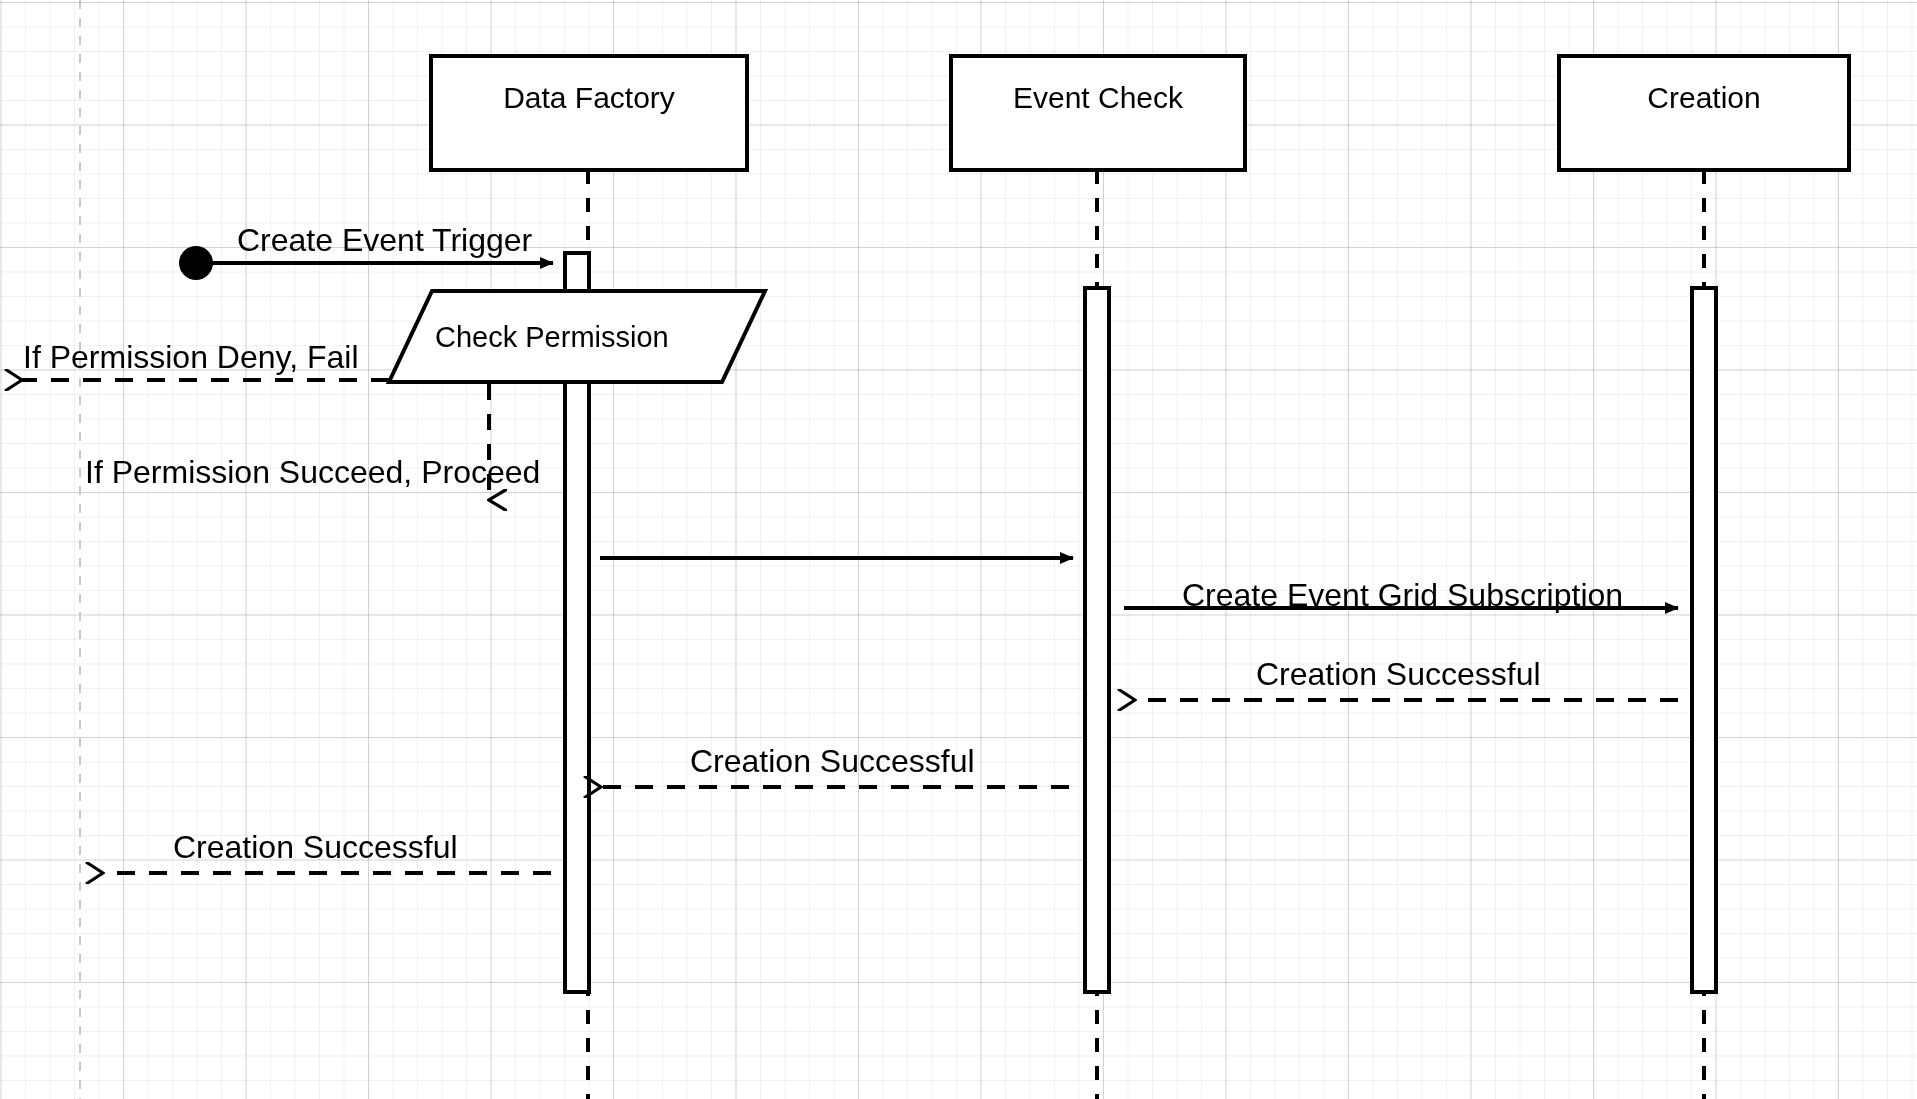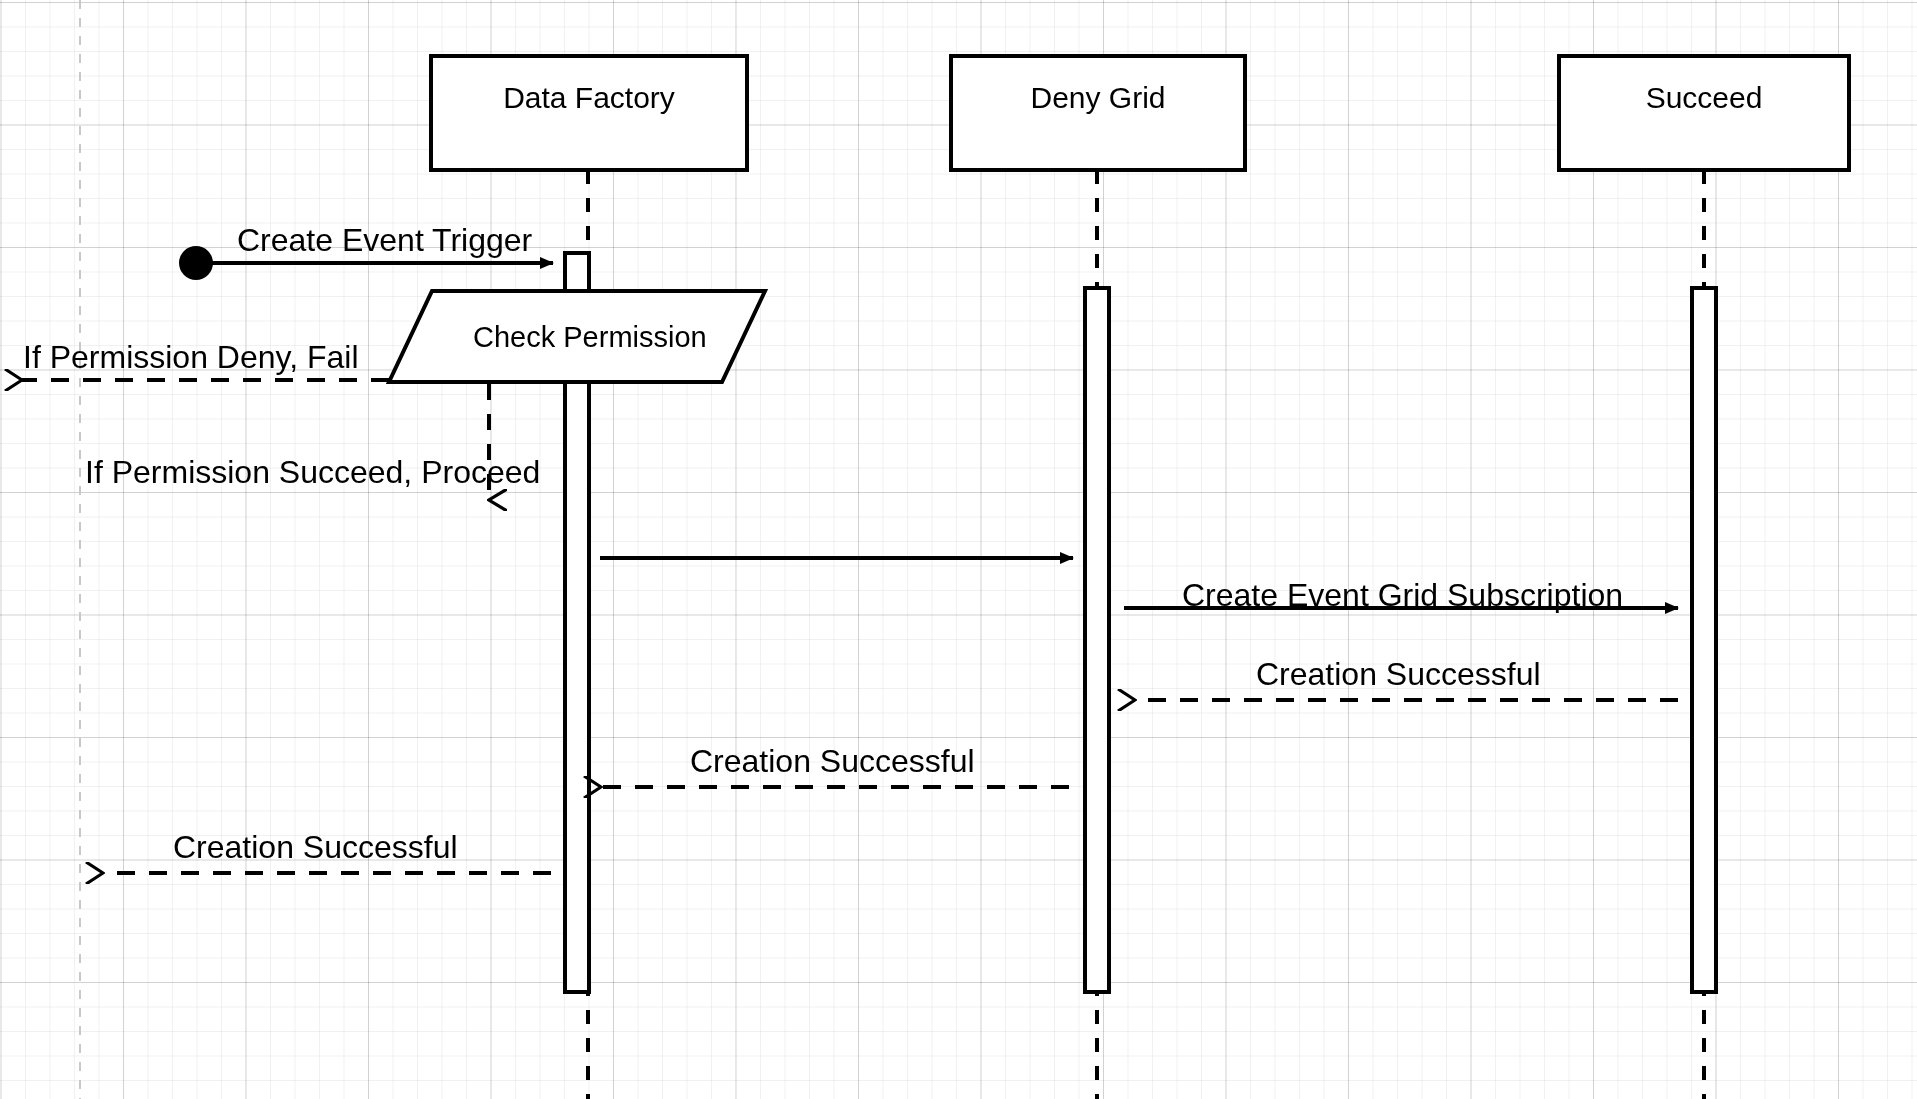--- a/index.html
+++ b/index.html
@@ -105,27 +105,27 @@
 
     <line x1="1678" y1="700" x2="1135" y2="700" stroke="#000000" stroke-width="4" stroke-dasharray="18,14" marker-end="url(#arrow-open-left)"></line>
 
     <line x1="1069" y1="787" x2="601" y2="787" stroke="#000000" stroke-width="4" stroke-dasharray="18,14" marker-end="url(#arrow-open-left)"></line>
 
     <line x1="551" y1="873" x2="103" y2="873" stroke="#000000" stroke-width="4" stroke-dasharray="18,14" marker-end="url(#arrow-open-left)"></line>
   </svg>
 
   <div class="lbl participant-name" style="left:431px; top:83px; width:316px;">Data Factory</div>
 
-  <div class="lbl participant-name" style="left:951px; top:83px; width:294px;">Deny Grid</div>
+  <div class="lbl participant-name" style="left:951px; top:83px; width:294px;">Event Check</div>
 
-  <div class="lbl participant-name" style="left:1559px; top:83px; width:290px;">Succeed</div>
+  <div class="lbl participant-name" style="left:1559px; top:83px; width:290px;">Creation</div>
 
   <div class="lbl msg-label" style="left:237px; top:224px;">Create Event Trigger</div>
 
-  <div class="lbl note-label" style="left:435px; top:323px;margin-left:38px;">Check Permission</div>
+  <div class="lbl note-label" style="left:435px; top:323px;">Check Permission</div>
 
   <div class="lbl msg-label" style="left:23px; top:341px;">If Permission Deny, Fail</div>
 
   <div class="lbl msg-label" style="left:85px; top:456px;">If Permission Succeed, Proceed</div>
 
 
   <div class="lbl msg-label" style="left:1182px; top:567px;margin-top:12px;">Create Event Grid Subscription</div>
 
   <div class="lbl msg-label" style="left:1256px; top:658px;">Creation Successful</div>
 

